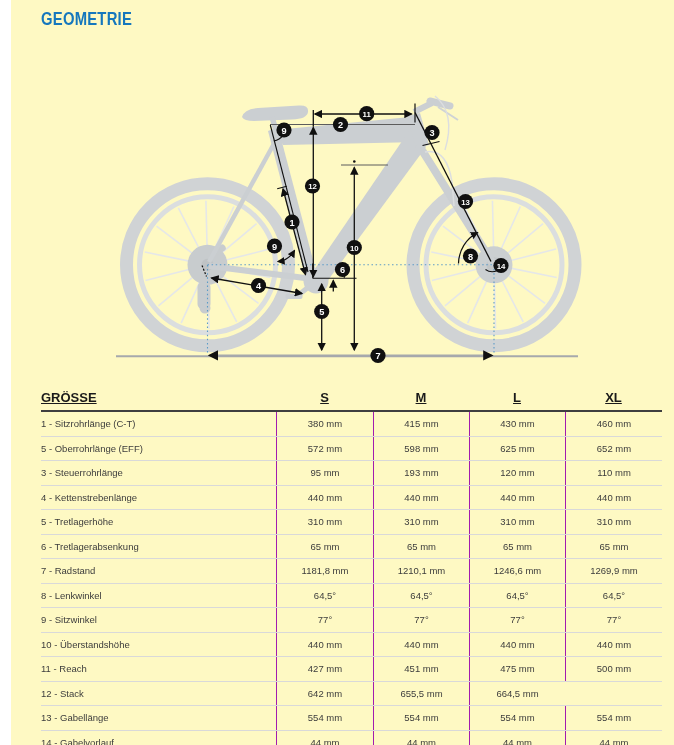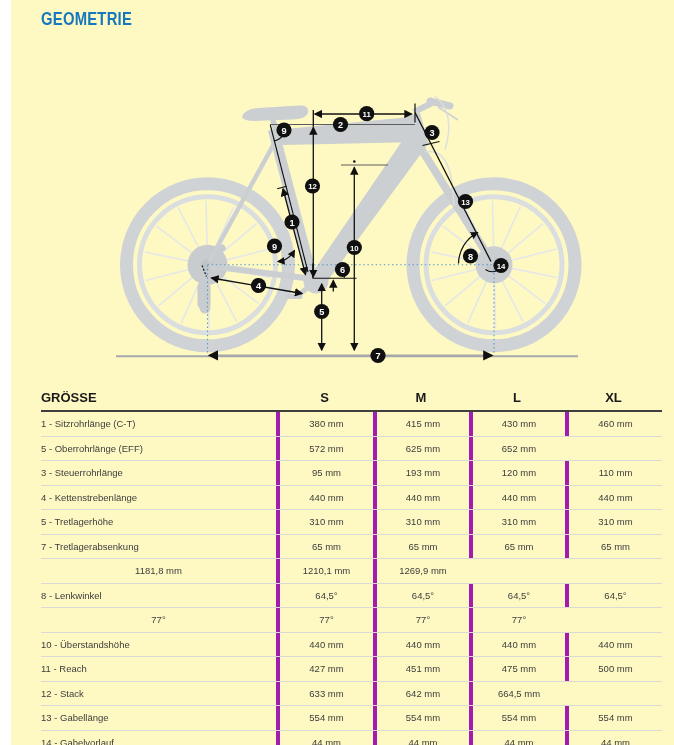--- a/index.html
+++ b/index.html
@@ -5,25 +5,25 @@
   html,body{margin:0;padding:0;background:#fff;}
   .page{position:relative;width:674px;height:745px;background:#fef9c3;overflow:hidden;
         font-family:"Liberation Sans",sans-serif;margin-left:11px;-webkit-font-smoothing:antialiased;}
   .title{position:absolute;left:30px;top:8px;margin:0;font-size:19px;font-weight:bold;
          color:#1577bd;letter-spacing:.3px;transform:scaleX(.78);transform-origin:left center;
          white-space:nowrap;}
   .diagram{position:absolute;left:0;top:0;width:674px;height:380px;}
   .geo-table{position:absolute;left:30px;top:388px;width:621px;font-size:9.5px;color:#3c3c3c;}
   .thead{display:grid;grid-template-columns:235px 97px 96px 96px 97px;align-items:end;
          height:22px;border-bottom:2px solid #3f3f3f;}
-  .th{font-weight:bold;color:#1a1a1a;font-size:13px;text-align:center;padding-bottom:5px;}
+  .th{font-weight:bold;color:#1a1a1a;font-size:13px;text-align:center;padding-bottom:5px;text-decoration:underline;}
   .th.label{text-align:left;}
   .tr{display:grid;grid-template-columns:235px 97px 96px 96px 97px;height:23.5px;
       align-items:center;border-bottom:1px solid #d9d9d9;}
-  .td.val{text-align:center;border-left:4px solid #a21caf;align-self:stretch;
+  .td.val{text-align:center;border-left:1px solid #a21caf;align-self:stretch;
           display:flex;align-items:center;justify-content:center;}
   .td.val:first-of-type{border-left:none;}
   .td.label{padding-right:6px;}
 </style>
 </head>
 <body>
 
 <div class="page">
 
   <h1 class="title">GEOMETRIE</h1>
@@ -234,20 +234,21 @@
         <div class="tr">
           <div class="td label">1 - Sitzrohrlänge (C-T)</div>
           <div class="td val">380 mm</div>
           <div class="td val">415 mm</div>
           <div class="td val">430 mm</div>
           <div class="td val">460 mm</div>
         </div>
         <div class="tr">
           <div class="td label">5 - Oberrohrlänge (EFF)</div>
           <div class="td val">572 mm</div>
+          <div class="td val">598 mm</div>
           <div class="td val">625 mm</div>
           <div class="td val">652 mm</div>
         </div>
         <div class="tr">
           <div class="td label">3 - Steuerrohrlänge</div>
           <div class="td val">95 mm</div>
           <div class="td val">193 mm</div>
           <div class="td val">120 mm</div>
           <div class="td val">110 mm</div>
         </div>
@@ -259,39 +260,42 @@
           <div class="td val">440 mm</div>
         </div>
         <div class="tr">
           <div class="td label">5 - Tretlagerhöhe</div>
           <div class="td val">310 mm</div>
           <div class="td val">310 mm</div>
           <div class="td val">310 mm</div>
           <div class="td val">310 mm</div>
         </div>
         <div class="tr">
-          <div class="td label">7 - Tretlagerabsenkung</div>
+          <div class="td label">6 - Tretlagerabsenkung</div>
           <div class="td val">65 mm</div>
           <div class="td val">65 mm</div>
           <div class="td val">65 mm</div>
           <div class="td val">65 mm</div>
         </div>
         <div class="tr">
+          <div class="td label">7 - Radstand</div>
           <div class="td val">1181,8 mm</div>
           <div class="td val">1210,1 mm</div>
+          <div class="td val">1246,6 mm</div>
           <div class="td val">1269,9 mm</div>
         </div>
         <div class="tr">
           <div class="td label">8 - Lenkwinkel</div>
           <div class="td val">64,5°</div>
           <div class="td val">64,5°</div>
           <div class="td val">64,5°</div>
           <div class="td val">64,5°</div>
         </div>
         <div class="tr">
+          <div class="td label">9 - Sitzwinkel</div>
           <div class="td val">77°</div>
           <div class="td val">77°</div>
           <div class="td val">77°</div>
           <div class="td val">77°</div>
         </div>
         <div class="tr">
           <div class="td label">10 - Überstandshöhe</div>
           <div class="td val">440 mm</div>
           <div class="td val">440 mm</div>
           <div class="td val">440 mm</div>
@@ -299,22 +303,22 @@
         </div>
         <div class="tr">
           <div class="td label">11 - Reach</div>
           <div class="td val">427 mm</div>
           <div class="td val">451 mm</div>
           <div class="td val">475 mm</div>
           <div class="td val">500 mm</div>
         </div>
         <div class="tr">
           <div class="td label">12 - Stack</div>
-          <div class="td val">633 mm</div>
           <div class="td val">642 mm</div>
+          <div class="td val">655,5 mm</div>
           <div class="td val">664,5 mm</div>
         </div>
         <div class="tr">
           <div class="td label">13 - Gabellänge</div>
           <div class="td val">554 mm</div>
           <div class="td val">554 mm</div>
           <div class="td val">554 mm</div>
           <div class="td val">554 mm</div>
         </div>
         <div class="tr">

